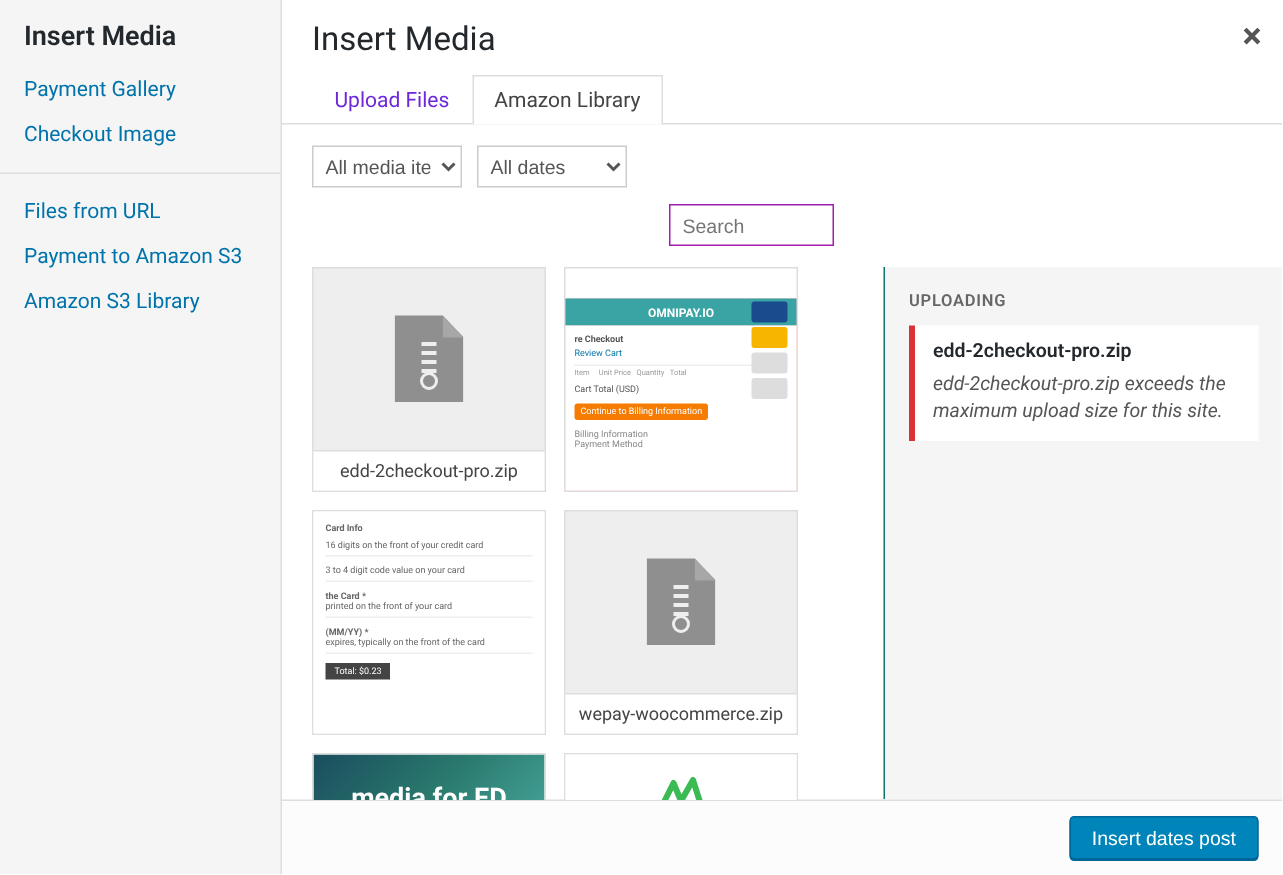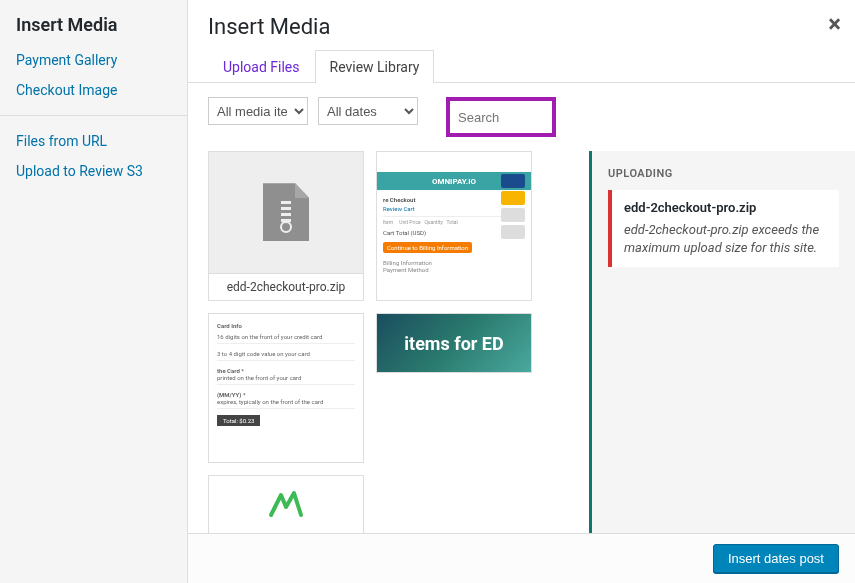--- a/index.html
+++ b/index.html
@@ -12,21 +12,21 @@
 .sidebar hr { border: none; border-top: 1px solid #ddd; margin: 10px 0; }
 .main { flex: 1; display: flex; flex-direction: column; overflow: hidden; }
 .main-header { padding: 14px 20px 0; position: relative; border-bottom: 1px solid #ddd; }
 .main-header h1 { font-size: 22px; font-weight: 400; color: #23282d; margin-bottom: 10px; }
 .close-btn { position: absolute; top: 10px; right: 14px; font-size: 24px; color: #555; cursor: pointer; font-weight: bold; }
 .tabs { display: flex; gap: 0; }
 .tab { padding: 8px 14px; border: 1px solid transparent; border-bottom: none; color: #6d28d9; cursor: pointer; font-size: 14px; position: relative; top: 1px; }
 .tab.active { border-color: #ddd; background: #fff; color: #444; }
 .toolbar { display: flex; gap: 10px; padding: 14px 20px; }
 .toolbar select { height: 28px; border: 1px solid #ccc; padding: 0 4px; font-size: 13px; background: #fff; color: #555; width: 100px; }
-.toolbar input[type=text] { height: 28px; border: 4px solid #a21caf; padding: 16px 8px; font-size: 13px; width: 110px; margin-left: 18px; }
+.toolbar input[type=text] { height: 28px; border: 1px solid #a21caf; padding: 4px 8px; font-size: 13px; width: 110px; margin-left: 18px; margin-top: 39px; }
 .body-split { flex: 1; display: flex; overflow: hidden; border-top: 0; }
 .grid-wrap { flex: 1; overflow-y: scroll; padding: 0 10px 10px 20px; }
 .grid { display: flex; flex-wrap: wrap; gap: 12px; }
 .tile { width: 156px; height: 150px; border: 1px solid #ddd; background: #eee; display: flex; flex-direction: column; align-items: center; justify-content: center; position: relative; cursor: pointer; }
 .tile .thumb { flex: 1; width: 100%; display: flex; align-items: center; justify-content: center; }
 .tile .caption { width: 100%; background: #fff; padding: 6px 4px; font-size: 12px; text-align: center; border-top: 1px solid #ddd; color: #444; line-height: 1.2; }
 .zip-icon { width: 46px; height: 58px; position: relative; }
 .zip-icon .page { width: 46px; height: 58px; background: #8f8f8f; clip-path: polygon(0 0, 70% 0, 100% 25%, 100% 100%, 0 100%); }
 .zip-icon .fold { position: absolute; top: 0; right: 0; width: 14px; height: 15px; background: #a7a7a7; clip-path: polygon(0 0, 100% 100%, 0 100%); }
 .zip-icon .teeth { position: absolute; left: 18px; top: 18px; width: 10px; height: 22px; background: repeating-linear-gradient(#eee 0 3px, #8f8f8f 3px 6px); }
@@ -38,21 +38,21 @@
 .thumb-omnipay .row { display:flex; justify-content:space-between; margin:2px 0; }
 .thumb-omnipay .btn { display:inline-block; background:#f57c00; color:#fff; padding:2px 4px; font-size:6px; margin-top:4px; border-radius:2px; }
 .thumb-omnipay .side { position:absolute; right:4px; top:22px; width:26px; }
 .thumb-omnipay .badge { width:24px; height:14px; background:#ddd; margin-bottom:3px; border-radius:2px; }
 .thumb-card { width:100%; height:100%; background:#fff; padding:8px; font-size:6px; color:#666; }
 .thumb-card .field { margin-bottom:6px; border-bottom:1px solid #eee; padding-bottom:3px; }
 .thumb-card .price { background:#444; color:#fff; display:inline-block; padding:2px 6px; }
 .thumb-banner { width:100%; height:100%; background:linear-gradient(135deg,#1a4d5e,#2a7a6e,#4aa89e); color:#fff; display:flex; align-items:center; justify-content:center; font-size:18px; font-weight:bold; }
 .thumb-logo { width:100%; height:100%; background:#fff; display:flex; align-items:center; justify-content:center; }
 .thumb-logo svg { width:40px; height:40px; }
-.details { width: 266px; border-left: 3px solid #0f766e; padding: 16px; background: #f5f5f5; overflow-y: auto; }
+.details { width: 266px; border-left: 1px solid #0f766e; padding: 16px; background: #f5f5f5; overflow-y: auto; }
 .details h3 { font-size: 11px; color: #666; font-weight: 600; letter-spacing: 0.5px; text-transform: uppercase; margin-bottom: 10px; }
 .upload-box { background: #fff; border-left: 4px solid #dc3232; padding: 10px 12px; }
 .upload-box .fname { font-weight: 600; margin-bottom: 6px; color: #23282d; }
 .upload-box .msg { color: #555; line-height: 1.4; font-style: italic; }
 .footer { border-top: 1px solid #ddd; padding: 10px 16px; display: flex; justify-content: flex-end; background: #fcfcfc; }
 .btn-primary { background: #0085ba; border: 1px solid #006799; color: #fff; padding: 6px 14px; border-radius: 3px; cursor: pointer; font-size: 13px; box-shadow: 0 1px 0 #006799; }
 ::-webkit-scrollbar { width: 14px; }
 ::-webkit-scrollbar-track { background: #f0f0f0; }
 ::-webkit-scrollbar-thumb { background: #c0c0c0; }
 </style>
@@ -60,30 +60,31 @@
 <body>
 
 <div class="modal">
   <div class="content">
     <div class="sidebar">
       <div class="heading">Insert Media</div>
       <a href="#">Payment Gallery</a>
       <a href="#">Checkout Image</a>
       <hr>
       <a href="#">Files from URL</a>
-      <a href="#">Upload to Review S3</a>
+      <a href="#">Payment to Amazon S3</a>
+      <a href="#">Amazon S3 Library</a>
     </div>
 
     <div class="main">
       <div class="main-header">
         <h1>Insert Media</h1>
         <span class="close-btn">×</span>
         <div class="tabs">
           <div class="tab">Upload Files</div>
-          <div class="tab active">Review Library</div>
+          <div class="tab active">Amazon Library</div>
         </div>
       </div>
 
       <div class="toolbar">
         <select><option>All media items</option></select>
         <select><option>All dates</option></select>
         <input type="text" placeholder="Search" style="">
       </div>
 
       <div class="body-split">
@@ -132,23 +133,34 @@
                 <div class="field">16 digits on the front of your credit card</div>
                 <div class="field">3 to 4 digit code value on your card</div>
                 <div style="font-weight:bold">the Card *</div>
                 <div class="field">printed on the front of your card</div>
                 <div style="font-weight:bold">(MM/YY) *</div>
                 <div class="field">expires, typically on the front of the card</div>
                 <span class="price">Total: $0.23</span>
               </div>
             </div>
 
+            <div class="tile">
+              <div class="thumb">
+                <div class="zip-icon">
+                    <div class="page"></div>
+                    <div class="fold"></div>
+                    <div class="teeth"></div>
+                    <div class="pull"></div>
+                  </div>
+              </div>
+              <div class="caption">wepay-woocommerce.zip</div>
+            </div>
 
             <div class="tile" style="height:60px;overflow:hidden">
-              <div class="thumb-banner">items for ED</div>
+              <div class="thumb-banner">media for ED</div>
             </div>
 
             <div class="tile" style="height:60px;background:#fff">
               <div class="thumb-logo">
                 <svg viewBox="0 0 40 40">
                     <path d="M5 30 L15 10 L20 22 L28 8 L35 30" stroke="#3cba54" stroke-width="4" fill="none" stroke-linecap="round" stroke-linejoin="round"></path>
                   </svg>
               </div>
             </div>
 

